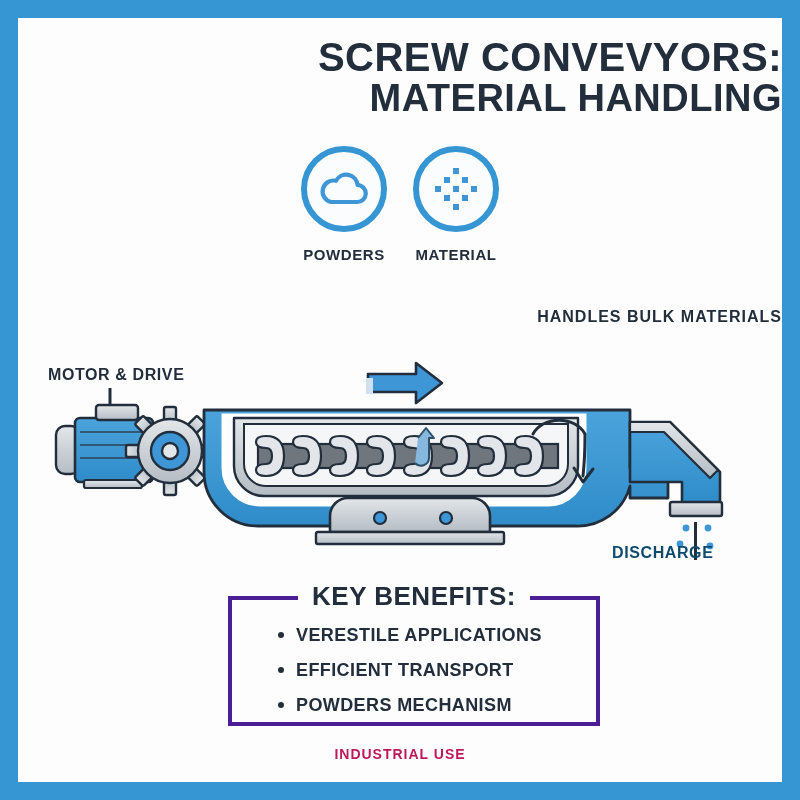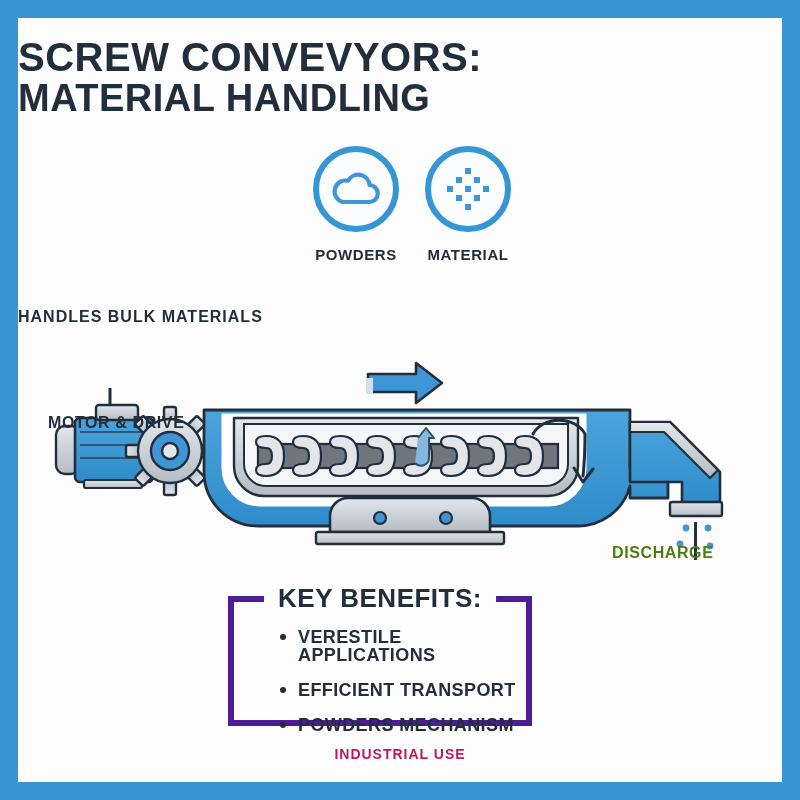--- a/index.html
+++ b/index.html
@@ -29,41 +29,40 @@
     background: #fdfdfd;
     overflow: hidden;
   }
 
   
   .title-block {
     position: absolute;
     left: 0;
     top: 18px;
     width: 764px;
-    text-align: left;
+    text-align: right;
   }
   .title-line {
     display: block;
     color: #222e3c;
     font-weight: bold;
     letter-spacing: 0.5px;
     line-height: 1.06;
   }
   .title-line-1 { font-size: 40px; }
   .title-line-2 { font-size: 38px; }
 
   
   .icon-row {
     position: absolute;
     left: 0;
     top: 128px;
     width: 764px;
     display: flex;
     justify-content: center;
-    padding-left: 12px;
   }
   .icon-item {
     width: 112px;
     text-align: center;
   }
   .icon-circle {
     width: 86px;
     height: 86px;
     margin: 0 auto;
     border: 6px solid #3596d3;
@@ -81,21 +80,21 @@
     color: #222e3c;
     letter-spacing: 0.6px;
   }
 
   
   .mid-caption {
     position: absolute;
     left: 0;
     top: 290px;
     width: 764px;
-    text-align: left;
+    text-align: right;
     font-size: 16px;
     font-weight: bold;
     color: #222e3c;
     letter-spacing: 1px;
   }
 
   
   .machine {
     position: absolute;
     left: 0;
@@ -105,40 +104,39 @@
   }
 
   .label-motor {
     position: absolute;
     left: 30px;
     top: 26px;
     font-size: 16px;
     font-weight: bold;
     color: #222e3c;
     letter-spacing: 0.6px;
-    margin-top: 48px;
   }
   .label-discharge {
     position: absolute;
     left: 594px;
     top: 204px;
     font-size: 16px;
     font-weight: bold;
-    color: #4d7c0f;
+    color: #0c4a6e;
     letter-spacing: 0.6px;
   }
 
   
   .benefits {
     position: absolute;
     left: 210px;
     top: 578px;
-    width: 304px;
+    width: 372px;
     height: 130px;
-    border: 6px solid #4c1d95;
+    border: 4px solid #4c1d95;
     box-sizing: border-box;
   }
   .benefits-title {
     position: absolute;
     left: 50%;
     top: -19px;
     transform: translateX(-50%);
     background: #fdfdfd;
     padding: 0 14px;
     font-size: 26px;

